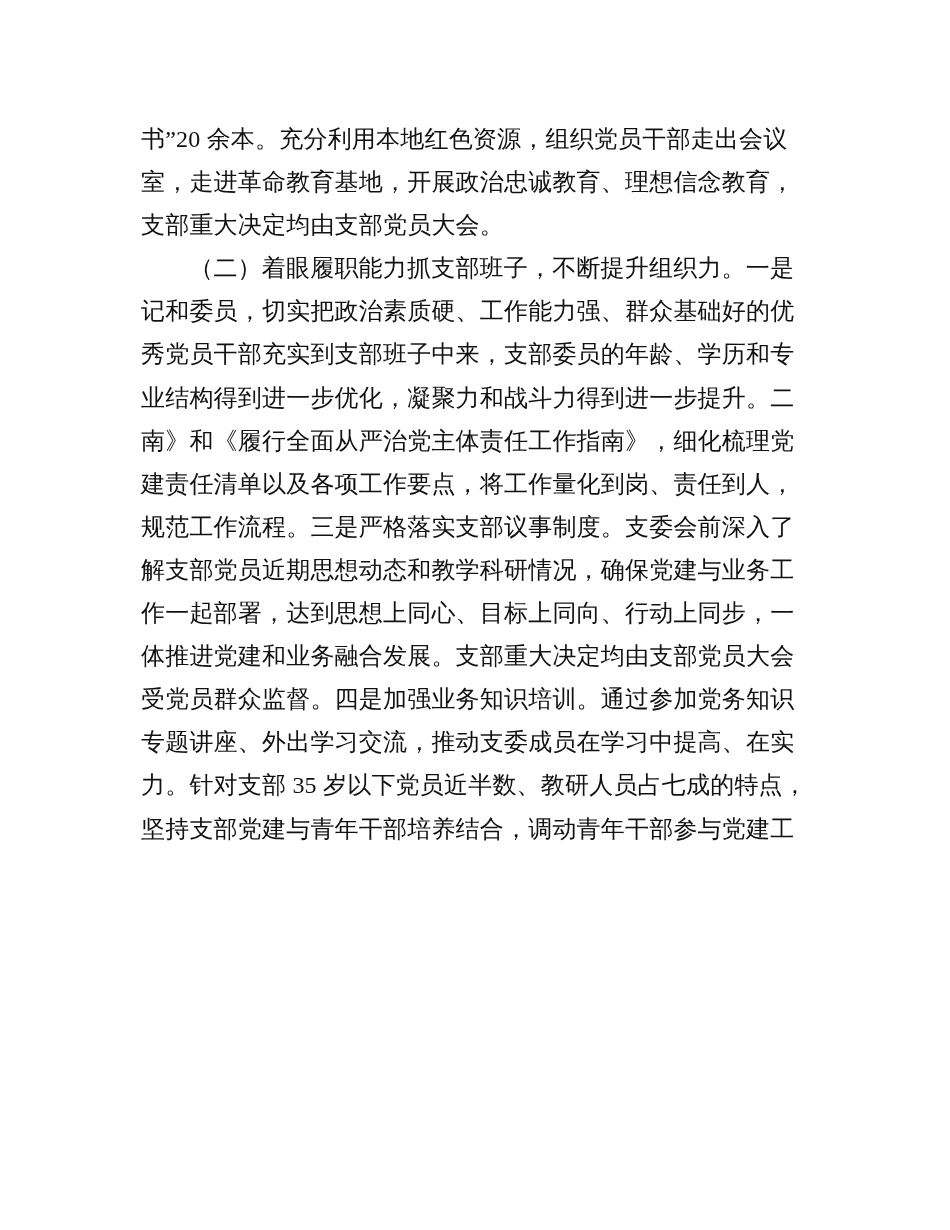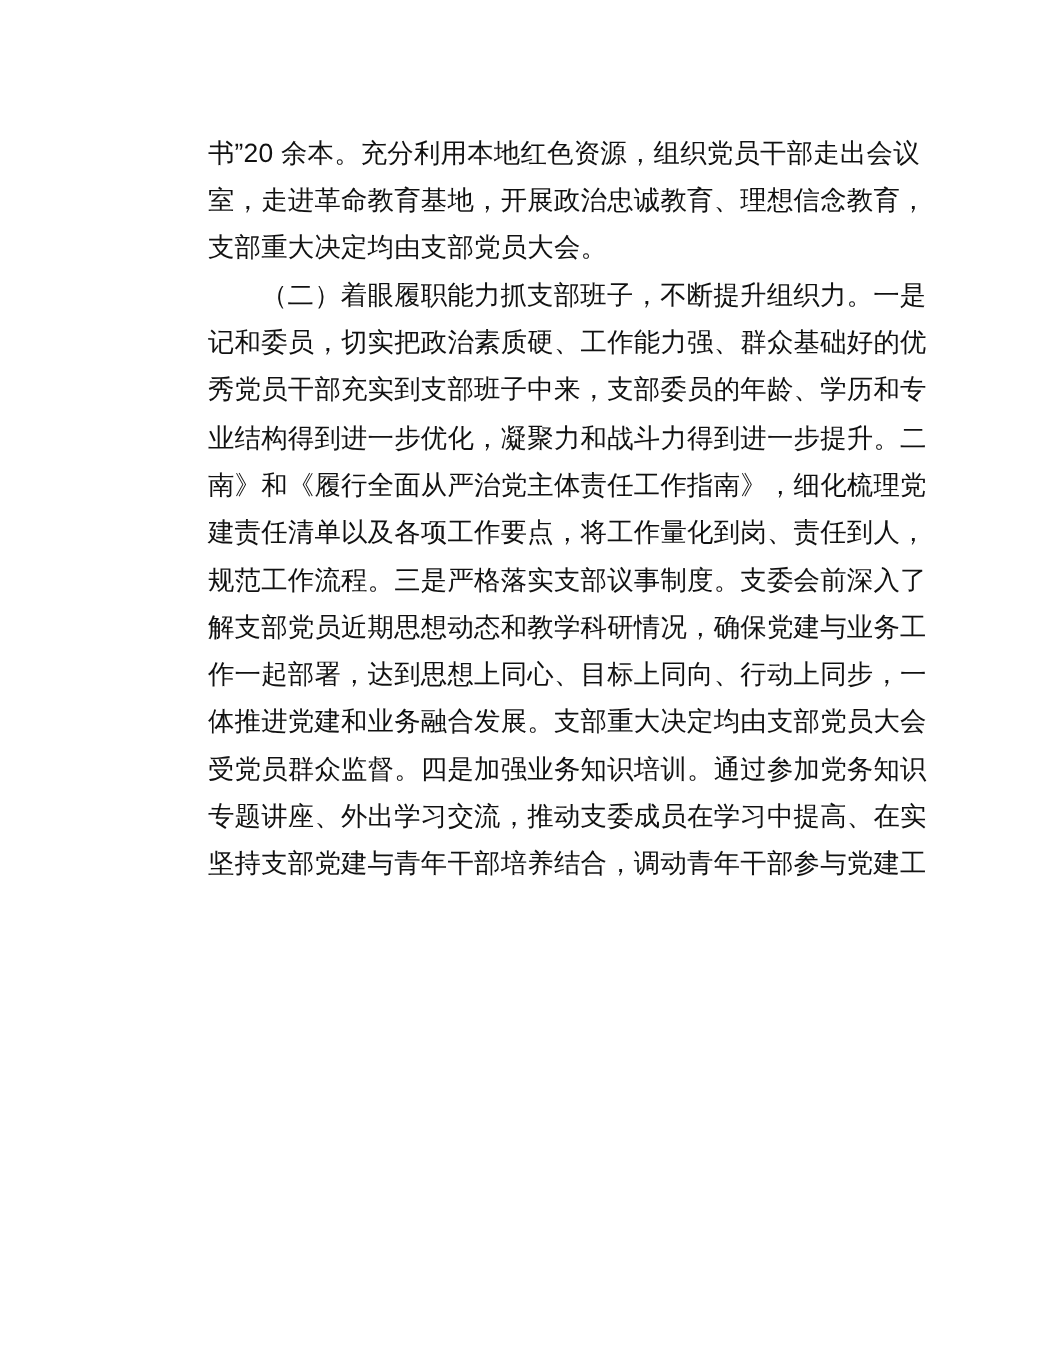--- a/index.html
+++ b/index.html
@@ -6,24 +6,23 @@
     body { width: 950px; height: 1230px; position: relative; overflow: hidden; }
     .page {
       position: absolute; left: 0; top: 0; width: 950px; height: 1230px;
       background: #ffffff;
     }
     .text-block {
       position: absolute;
       left: 141px;
       top: 118px;
       width: 700px;
-      font-family: Liberation Sans, sans-serif;
+      font-family: Liberation Serif, serif;
       font-size: 24px;
       color: #111111;
-      margin-left: 48px;
     }
     .line {
       height: 43.1px;
       line-height: 43.1px;
       white-space: nowrap;
       letter-spacing: 0.2px;
     }
   </style>
 </head>
 <body>
@@ -38,15 +37,16 @@
     <div class="line">秀党员干部充实到支部班子中来，支部委员的年龄、学历和专</div>
     <div class="line">业结构得到进一步优化，凝聚力和战斗力得到进一步提升。二</div>
     <div class="line">南》和《履行全面从严治党主体责任工作指南》，细化梳理党</div>
     <div class="line">建责任清单以及各项工作要点，将工作量化到岗、责任到人，</div>
     <div class="line">规范工作流程。三是严格落实支部议事制度。支委会前深入了</div>
     <div class="line">解支部党员近期思想动态和教学科研情况，确保党建与业务工</div>
     <div class="line">作一起部署，达到思想上同心、目标上同向、行动上同步，一</div>
     <div class="line">体推进党建和业务融合发展。支部重大决定均由支部党员大会</div>
     <div class="line">受党员群众监督。四是加强业务知识培训。通过参加党务知识</div>
     <div class="line">专题讲座、外出学习交流，推动支委成员在学习中提高、在实</div>
+    <div class="line">力。针对支部 35 岁以下党员近半数、教研人员占七成的特点，</div>
     <div class="line">坚持支部党建与青年干部培养结合，调动青年干部参与党建工</div>
   </div>
 </div>
 
 </body></html>

